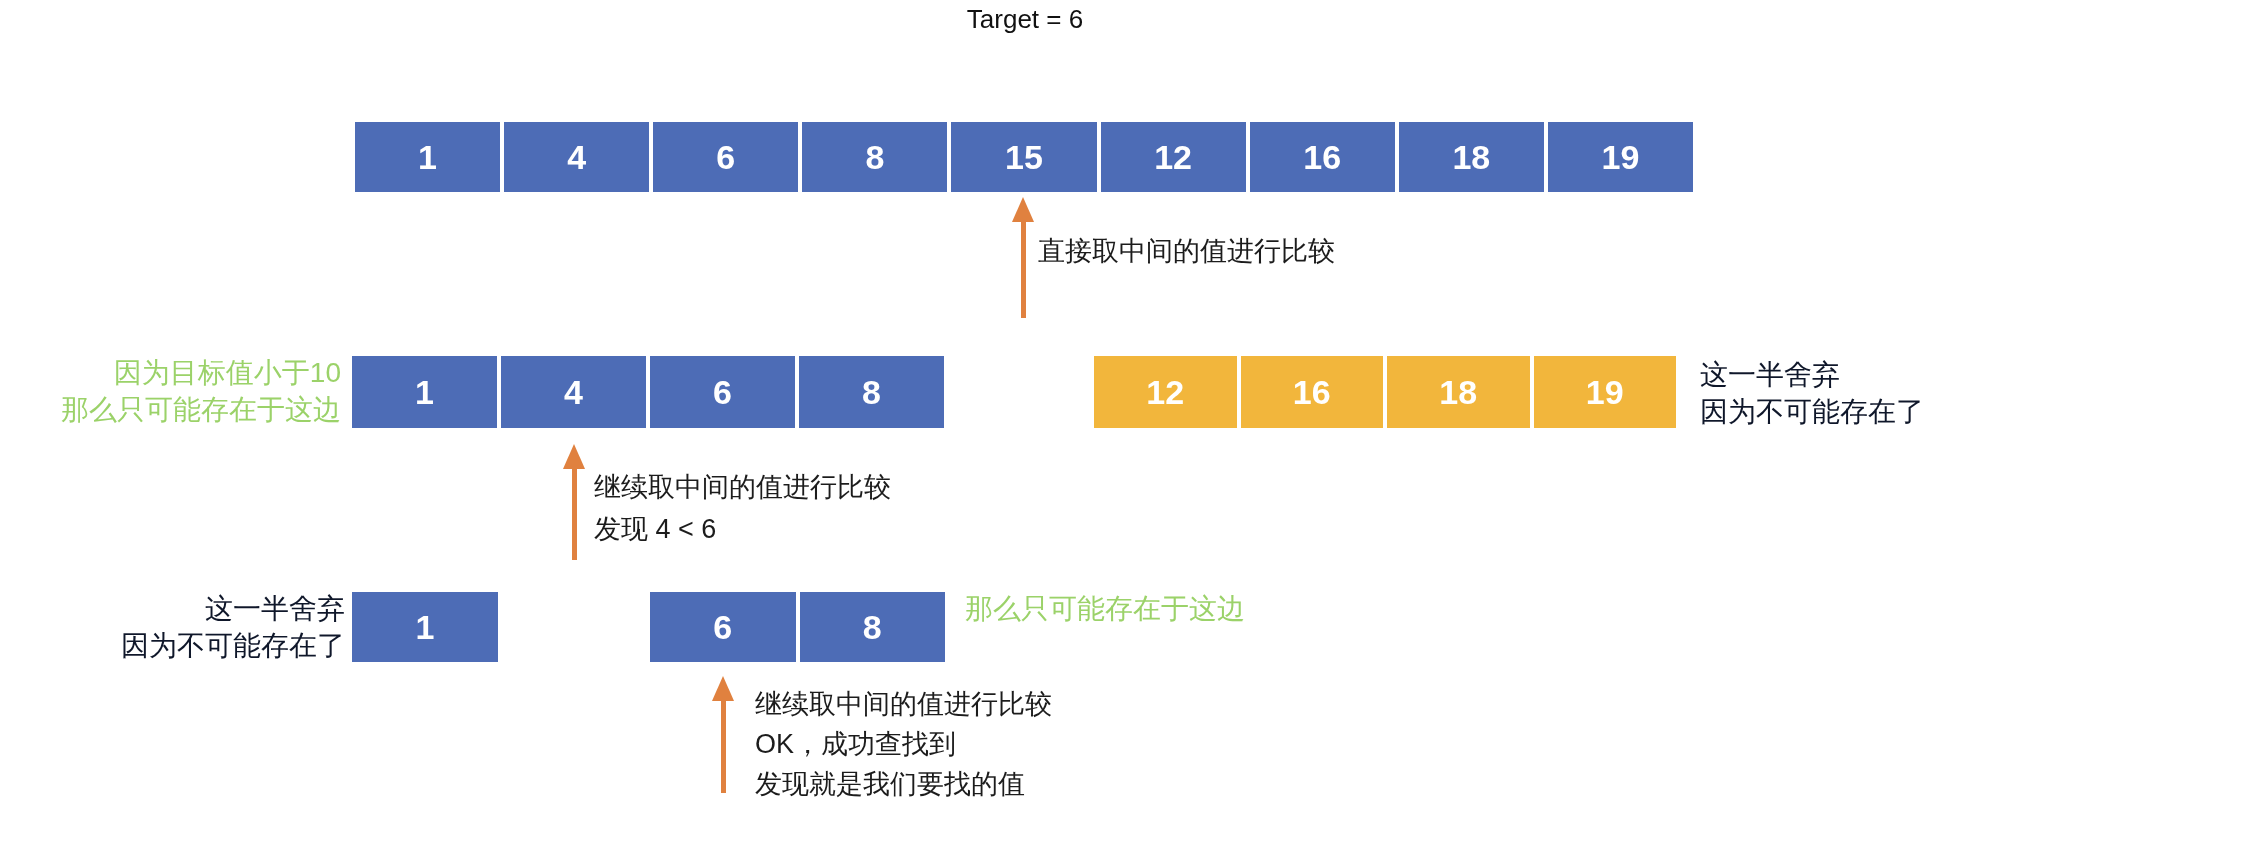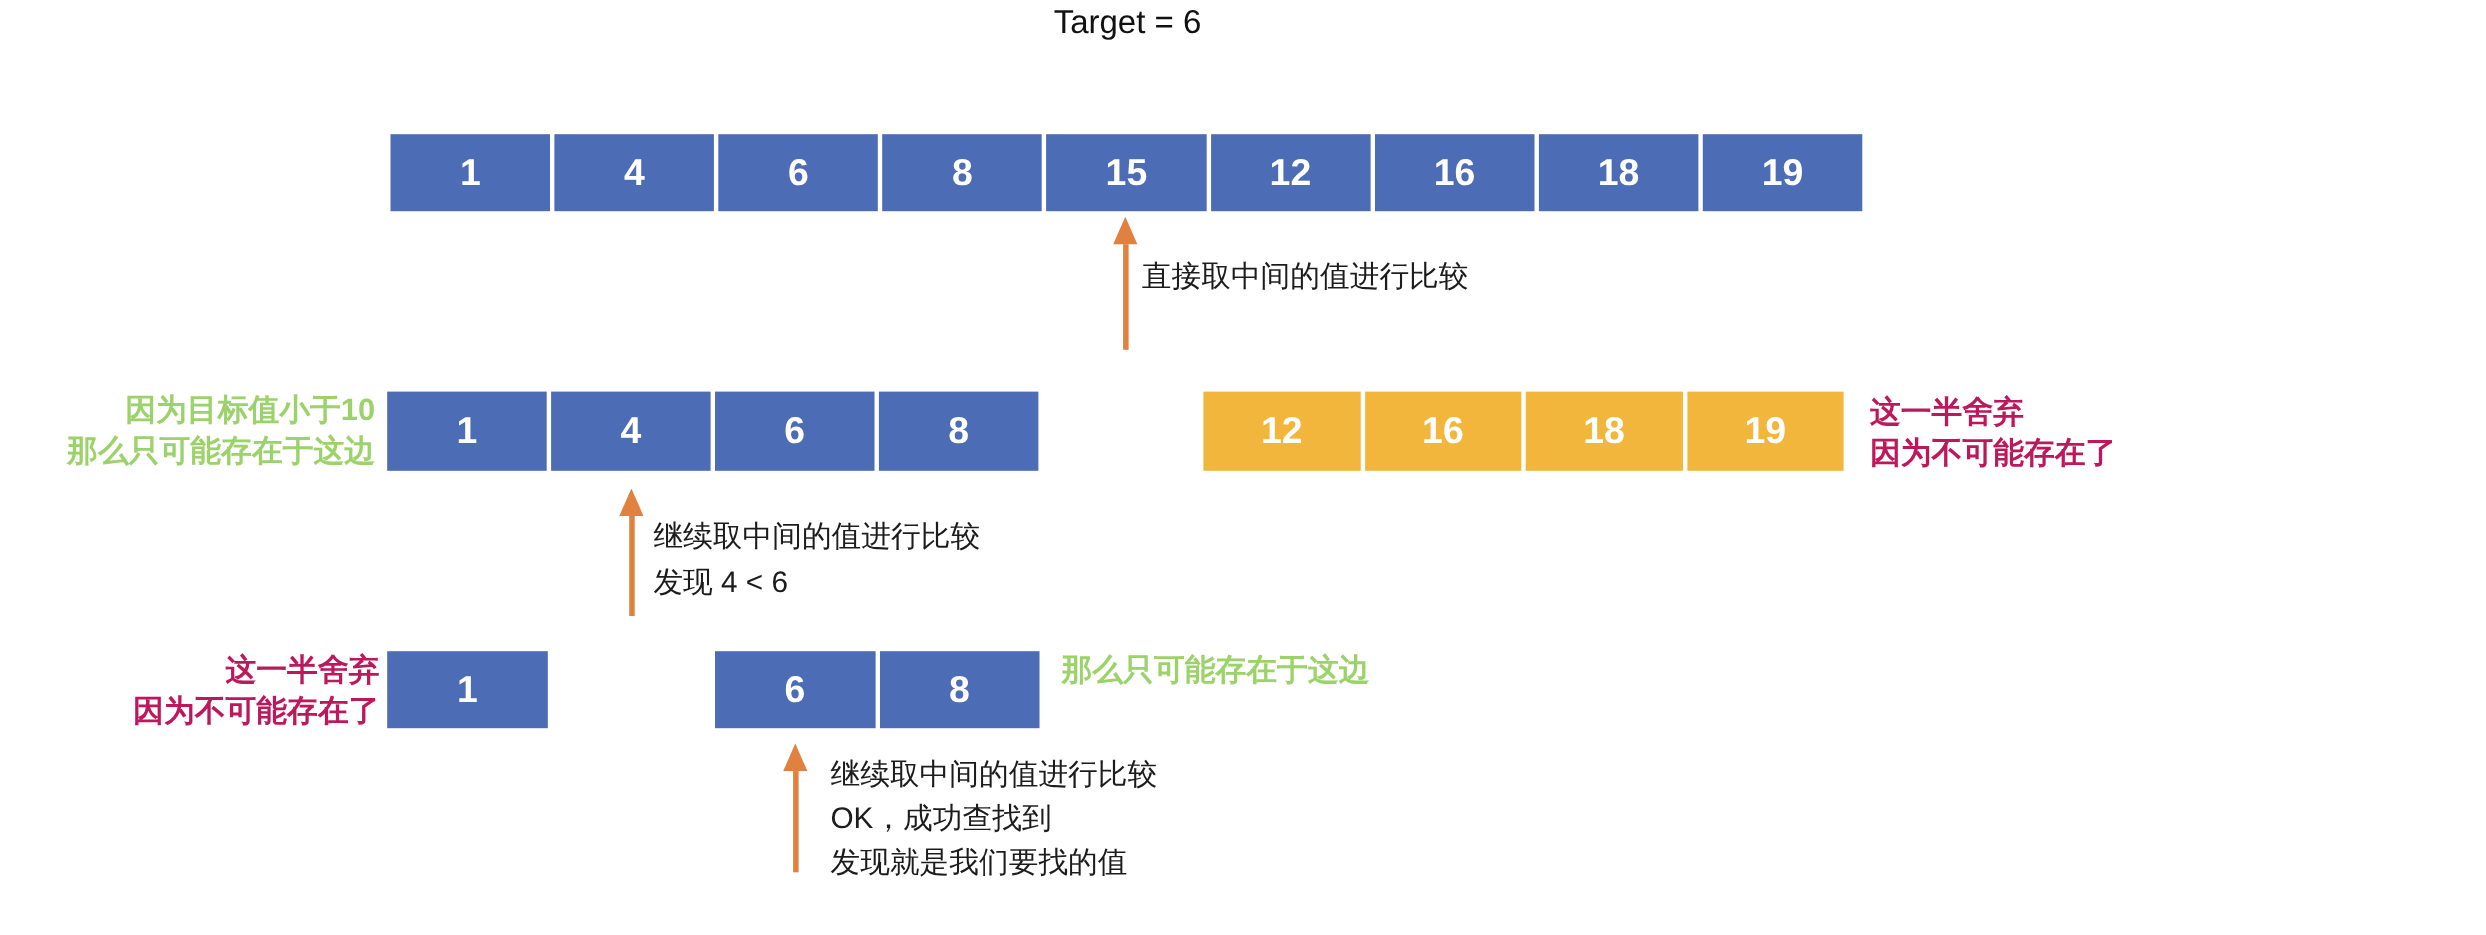--- a/index.html
+++ b/index.html
@@ -6,21 +6,21 @@
   #canvas{
     position:relative;
     width:2260px;height:850px;
     background:#ffffff;
     font-family:"Liberation Sans","DejaVu Sans",sans-serif;
     color:#1c1c1c;
     overflow:hidden;
   }
   .title{
     position:absolute;left:880px;top:4px;width:290px;
-    text-align:center;font-size:30px;color:#111111;
+    text-align:center;font-size:26px;color:#111111;
   }
   .array{
     position:absolute;display:flex;gap:4px;
   }
   .cell{
     flex:1;display:flex;align-items:center;justify-content:center;
     background:#4D6CB6;color:#ffffff;
     font-size:34px;font-weight:bold;
   }
   .cell.gold{background:#F2B63C;}
@@ -30,23 +30,23 @@
   .up-arrow .head{
     width:0;height:0;
     border-left:11px solid transparent;
     border-right:11px solid transparent;
     border-bottom:25px solid #E0813F;
   }
   .up-arrow .shaft{width:5px;flex:1;background:#E0813F;}
   .note{position:absolute;font-size:27px;line-height:42px;color:#1c1c1c;}
   .note div{white-space:nowrap;}
   .side-note{position:absolute;font-size:28px;line-height:37px;}
-  .side-note div{white-space:nowrap;font-weight:bold;}
+  .side-note div{white-space:nowrap;}
   .green{color:#9BD269;}
-  .red{color:#be185d;}
+  .red{color:#0f172a;}
   .right-align{text-align:right;}
 </style>
 </head>
 <body>
 
 <div id="canvas">
 
   <div class="title">Target = 6</div>
 
   <div class="array" style="left:355px;top:122px;width:1338px;height:70px;">

